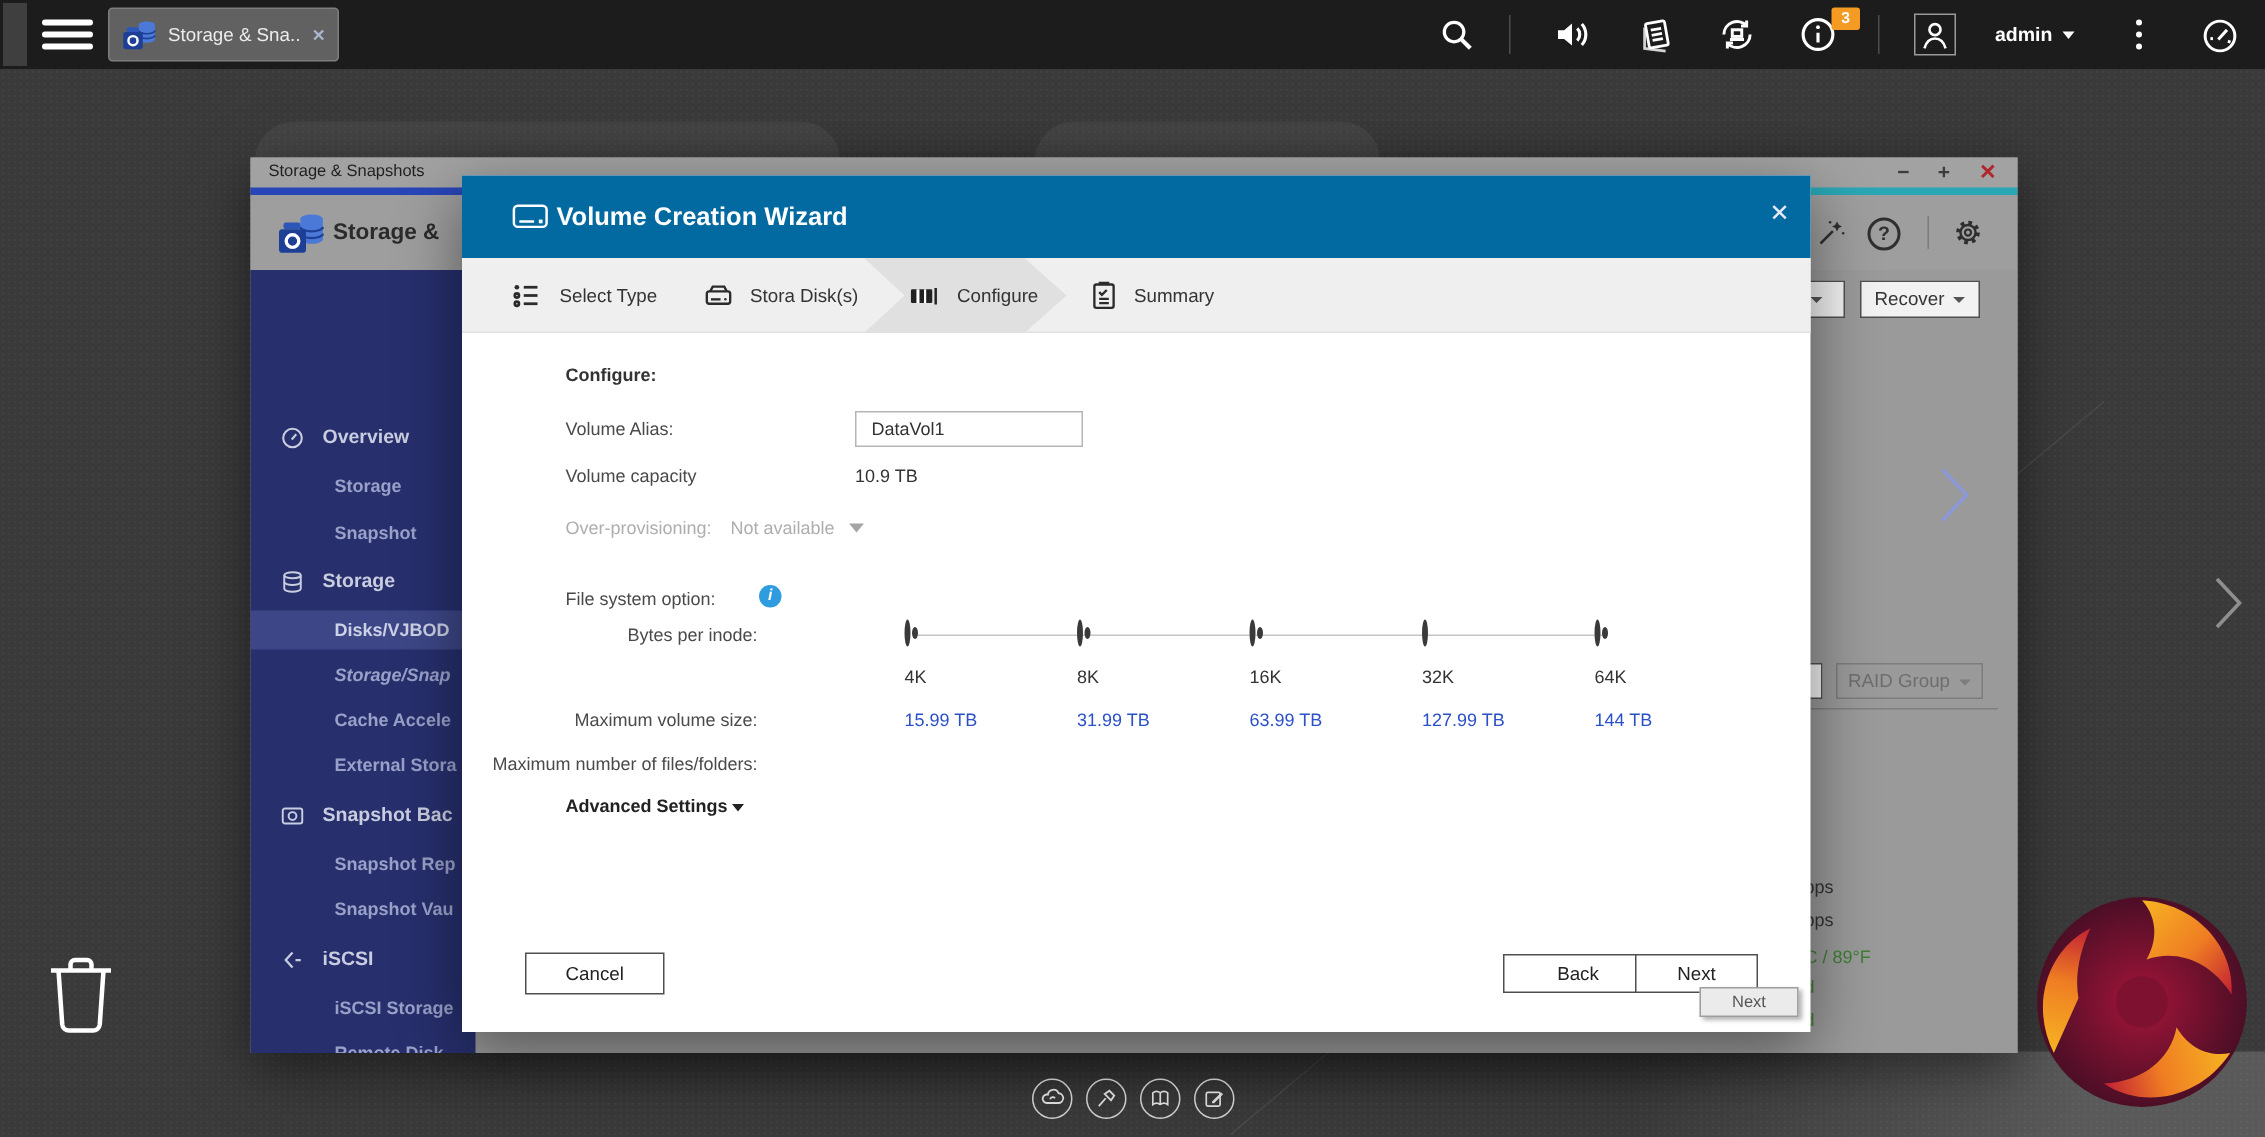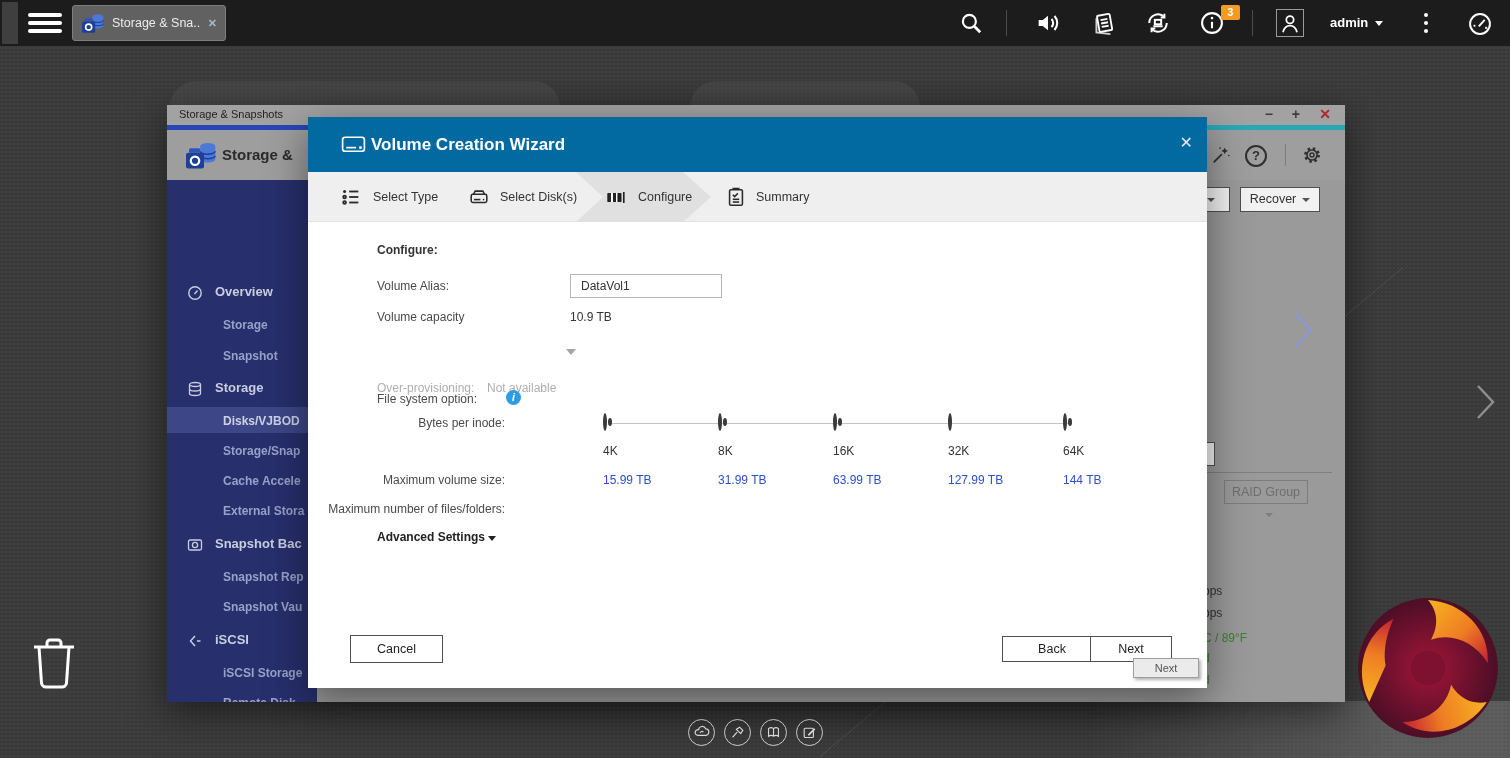--- a/index.html
+++ b/index.html
@@ -75,21 +75,21 @@
   .steps{position:absolute;left:0;top:55px;width:100%;height:50px;background:#efefef;border-bottom:1px solid #e2e2e2;box-sizing:border-box;}
   .step-chevron{position:absolute;left:268px;top:0;width:135px;height:50px;background:#e0e0e0;
     clip-path:polygon(0 0,107px 0,135px 25px,107px 50px,0 50px,27px 25px);}
   .step-label{position:absolute;top:0;line-height:50px;font-size:12.5px;color:#333;}
   .step-ico{position:absolute;top:14px;width:22px;height:22px;}
   .dlg-label{position:absolute;font-size:12px;color:#4a4a4a;white-space:nowrap;}
   .dlg-value{position:absolute;font-size:12px;color:#333;white-space:nowrap;}
   .rowlabel{position:absolute;left:0;width:197px;text-align:right;font-size:12px;color:#4a4a4a;white-space:nowrap;}
   .alias-input{position:absolute;left:262px;top:157px;width:152px;height:24px;border:1px solid #b5b5b5;
     box-sizing:border-box;font-family:"Liberation Sans",sans-serif;font-size:12px;color:#333;padding:0 0 0 10px;outline:none;}
-  .grayed{color:#aeaeae !important;margin-top:36px;}
+  .grayed{color:#aeaeae !important;}
   .info-dot{position:absolute;left:198px;top:273px;width:15px;height:15px;border-radius:50%;background:#2f9ce0;
     color:#fff;font-size:10.5px;font-weight:bold;text-align:center;line-height:15px;font-style:italic;cursor:pointer;}
   .track{position:absolute;left:303px;top:306px;width:461px;height:0;border-top:1.5px solid #c4c4c4;}
   .cols{position:absolute;left:295px;display:grid;grid-template-columns:repeat(5,115px);font-size:12px;}
   .cols .cell{white-space:nowrap;}
   .blue{color:#2b50c8;}
   .radio{width:17px;height:17px;border:2px solid #3a3a3a;border-radius:50%;box-sizing:border-box;
     position:relative;background:#fff;cursor:pointer;}
   .radio::after{content:"";position:absolute;inset:3px;border:2px solid #3a3a3a;border-radius:50%;box-sizing:border-box;}
   .radio.selected::after{inset:2.5px;border:none;background:#2b50c8;}
@@ -257,21 +257,21 @@
         <span>Recover</span><span class="mini-caret"></span>
       </div>
 
       <span style="position:absolute;left:971px;top:128px;">
         <svg viewBox="0 0 30 44" width="30" height="44" fill="none" stroke="#8c99d8" stroke-width="2.4">
             <path d="M7 5l16 17L7 39"></path>
           </svg>
       </span>
 
       <div class="btn-gray" style="left:868px;top:262px;width:30px;height:24px;line-height:22px;"><span class="mini-caret"></span></div>
-      <div class="btn-disabled" style="left:907px;top:262px;width:84px;height:24px;line-height:22px;margin-top:38px;">
+      <div class="btn-disabled" style="left:907px;top:262px;width:98px;height:24px;line-height:22px;">
         <span>RAID Group</span><span class="mini-caret dim"></span>
       </div>
       <div style="position:absolute;left:870px;top:292px;width:145px;height:1px;background:#7f7f7f;"></div>
 
       <div class="status-line tone-dark" style="left:886px;top:404px;">bps</div>
       <div class="status-line tone-dark" style="left:886px;top:426px;">bps</div>
       <div class="status-line tone-green" style="left:886px;top:451px;">C / 89°F</div>
       <div class="status-line tone-green" style="left:886px;top:471px;">d</div>
       <div class="status-line tone-green" style="left:886px;top:493px;">d</div>
     </div>
@@ -288,21 +288,21 @@
       <div class="nav-item sub" style="top:162px;"><span class="nav-label">Snapshot</span></div>
       <div class="nav-item header" style="top:194px;">
         <span class="nav-ico"><svg viewBox="0 0 16 16" width="16" height="16" fill="none" stroke="#c9cde0" stroke-width="1.3">
               <ellipse cx="8" cy="3.5" rx="5.5" ry="2"></ellipse>
               <path d="M2.5 3.5v9c0 1.1 2.5 2 5.5 2s5.5-.9 5.5-2v-9"></path>
               <path d="M2.5 8c0 1.1 2.5 2 5.5 2s5.5-.9 5.5-2"></path>
             </svg></span>
         <span class="nav-label">Storage</span>
       </div>
       <div class="nav-item sub selected" style="top:227px;"><span class="nav-label">Disks/VJBOD</span></div>
-      <div class="nav-item sub" style="top:257px;"><span class="nav-label">Storage/Snap</span></div>
+      <div class="nav-item sub" style="top:257px;font-style:italic;"><span class="nav-label">Storage/Snap</span></div>
       <div class="nav-item sub" style="top:287px;"><span class="nav-label">Cache Accele</span></div>
       <div class="nav-item sub" style="top:317px;"><span class="nav-label">External Stora</span></div>
       <div class="nav-item header" style="top:350px;">
         <span class="nav-ico"><svg viewBox="0 0 16 16" width="16" height="16" fill="none" stroke="#c9cde0" stroke-width="1.3">
               <rect x="1.5" y="3" width="13" height="10" rx="1.5"></rect>
               <circle cx="8" cy="8" r="2.6"></circle>
             </svg></span>
         <span class="nav-label">Snapshot Bac</span>
       </div>
       <div class="nav-item sub" style="top:383px;"><span class="nav-label">Snapshot Rep</span></div>
@@ -349,21 +349,21 @@
       <span class="step-label" style="left:65px;">Select Type</span>
 
       <span class="step-ico" style="left:160px;">
         <svg viewBox="0 0 24 24" width="22" height="22" fill="none" stroke="#2b2b2b" stroke-width="1.7">
           <path d="M6 9l1.8-3.4h8.4L18 9"></path>
           <rect x="3.5" y="9" width="17" height="9" rx="1.8"></rect>
           <line x1="6.5" y1="14.8" x2="13.5" y2="14.8"></line>
             <circle cx="17" cy="14.8" r="0.9" fill="#2b2b2b" stroke="none"></circle>
         </svg>
       </span>
-      <span class="step-label" style="left:192px;">Select Disk(s)</span>
+      <span class="step-label" style="left:192px;">Stora Disk(s)</span>
 
       <span class="step-ico" style="left:297px;">
         <svg viewBox="0 0 24 24" width="22" height="22">
           <rect x="2.5" y="7.5" width="15.5" height="10" rx="1" fill="#222"></rect>
           <rect x="6.5" y="7.5" width="2.2" height="10" fill="#fff"></rect>
             <rect x="12" y="7.5" width="1.6" height="10" fill="#fff"></rect>
           <path d="M20.5 6.5v12" stroke="#222" stroke-width="1.8" fill="none"></path>
         </svg>
       </span>
       <span class="step-label" style="left:330px;">Configure</span>

